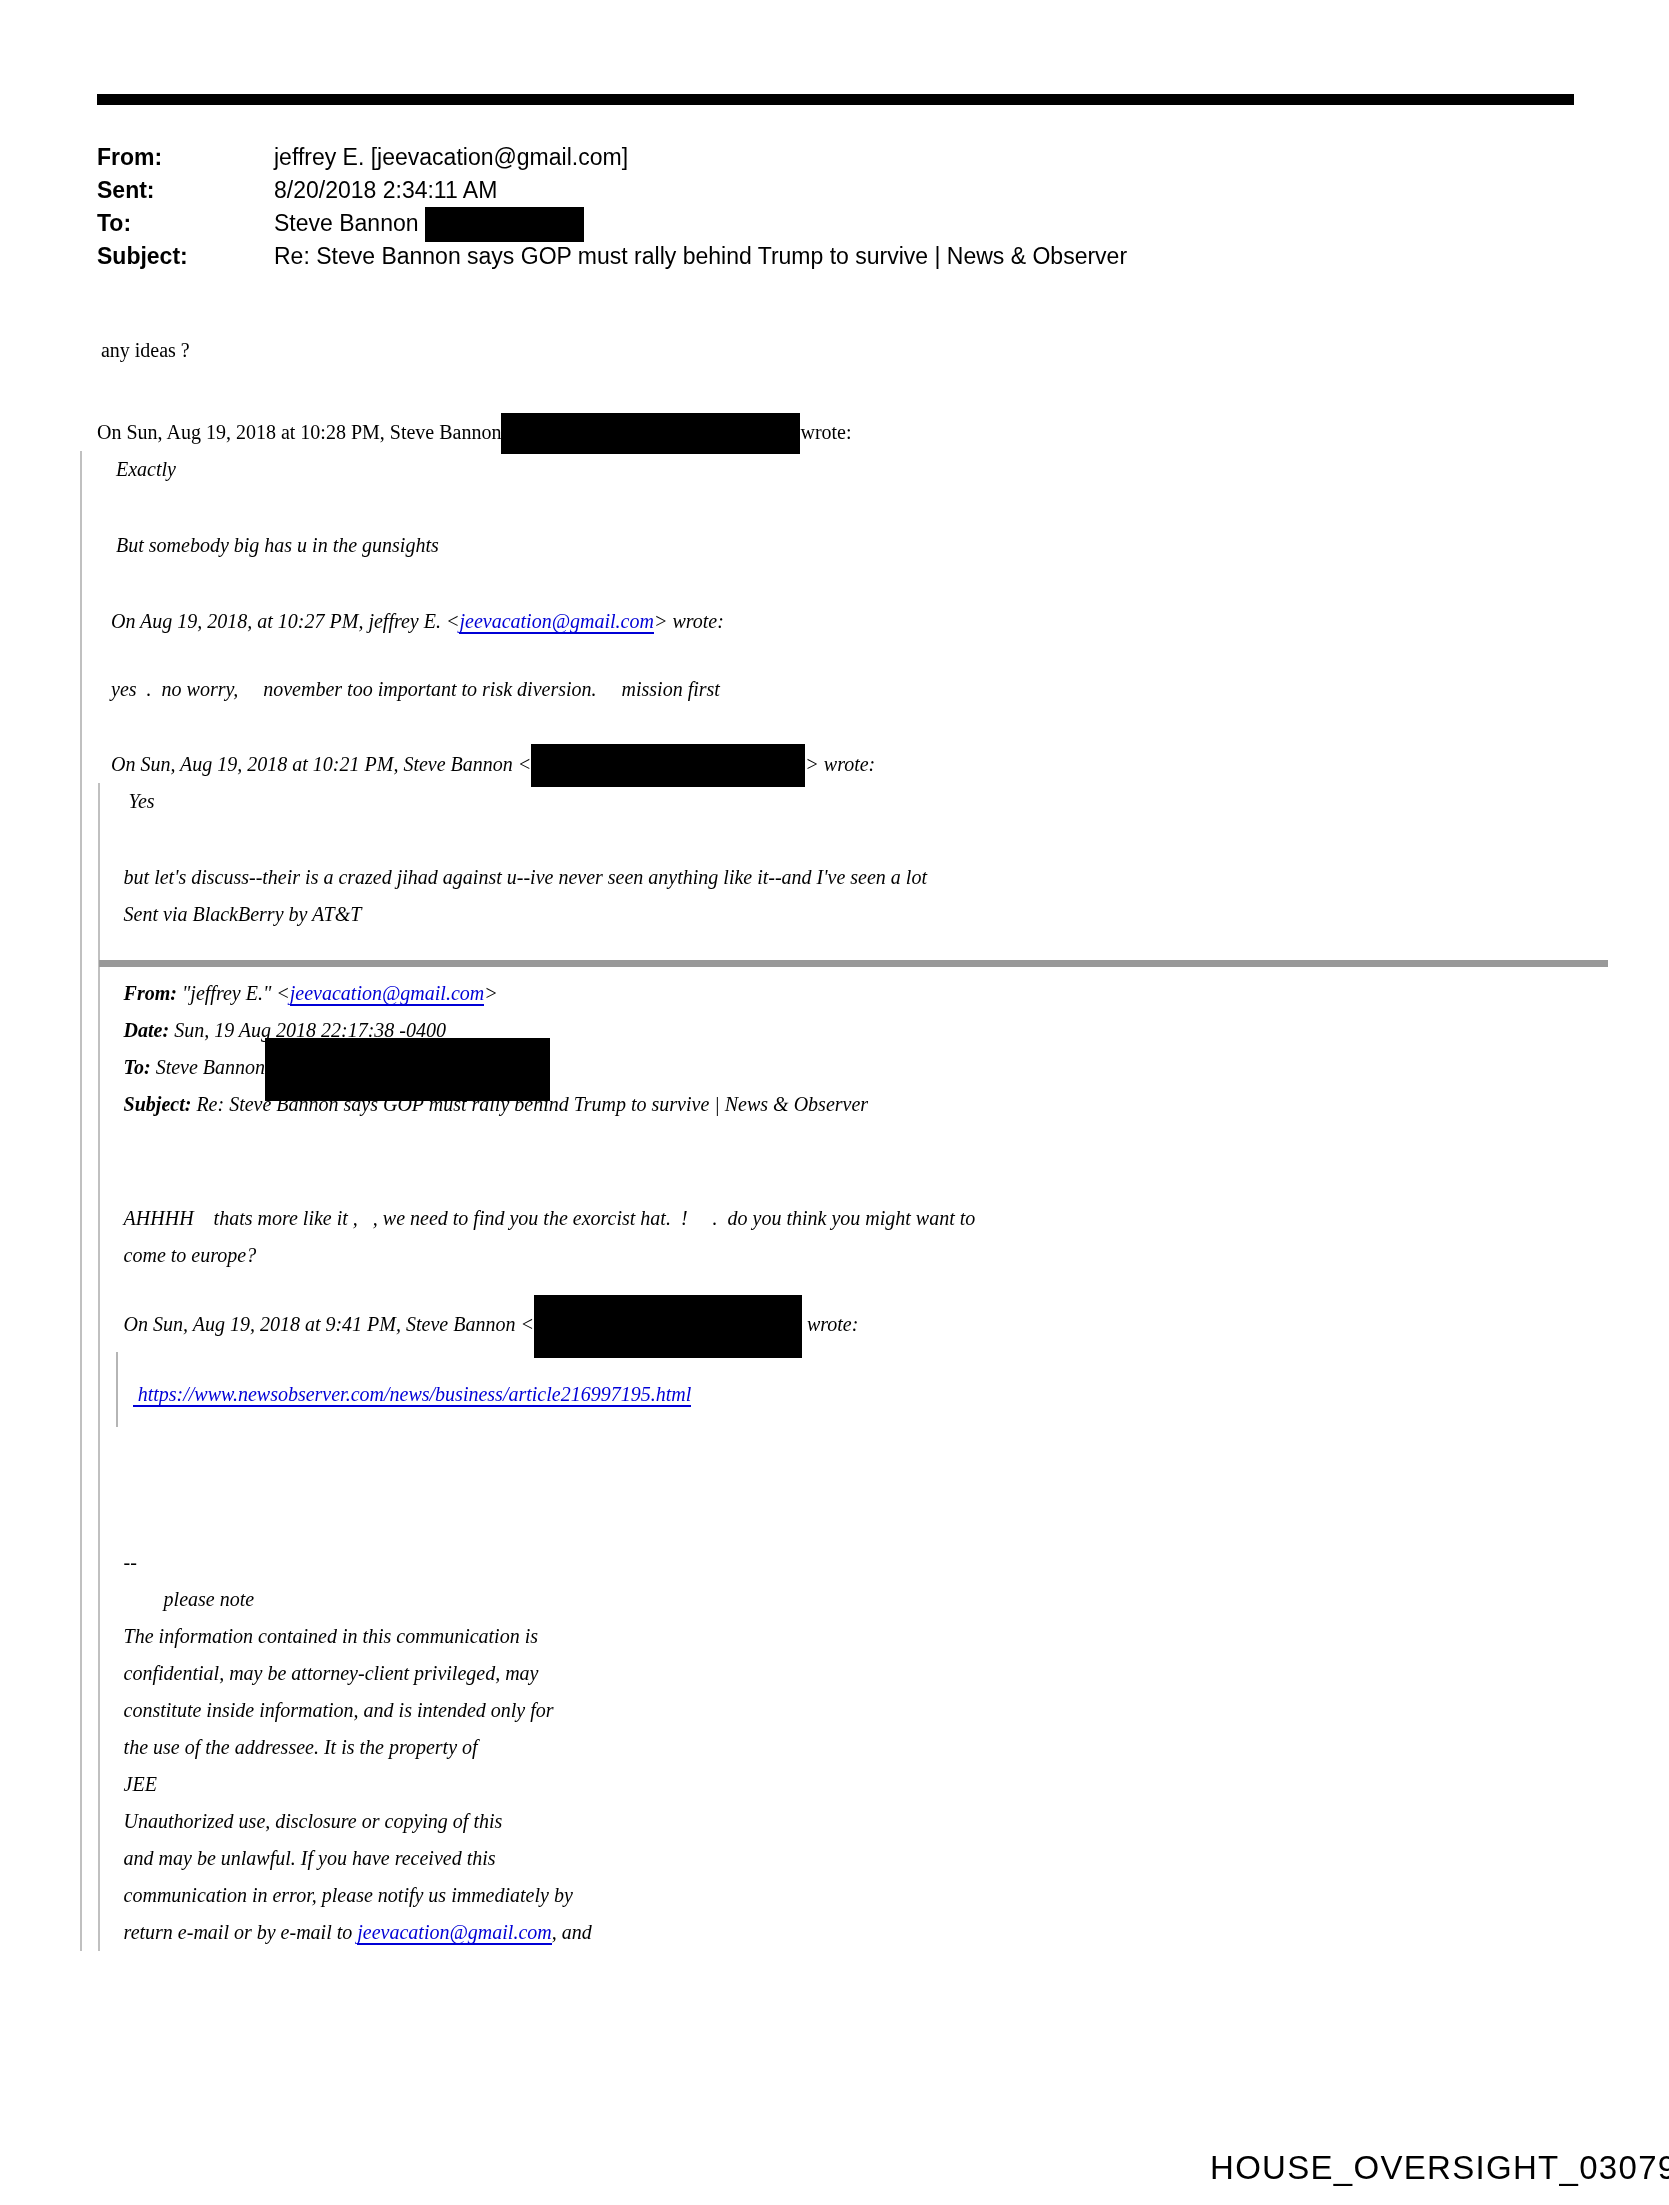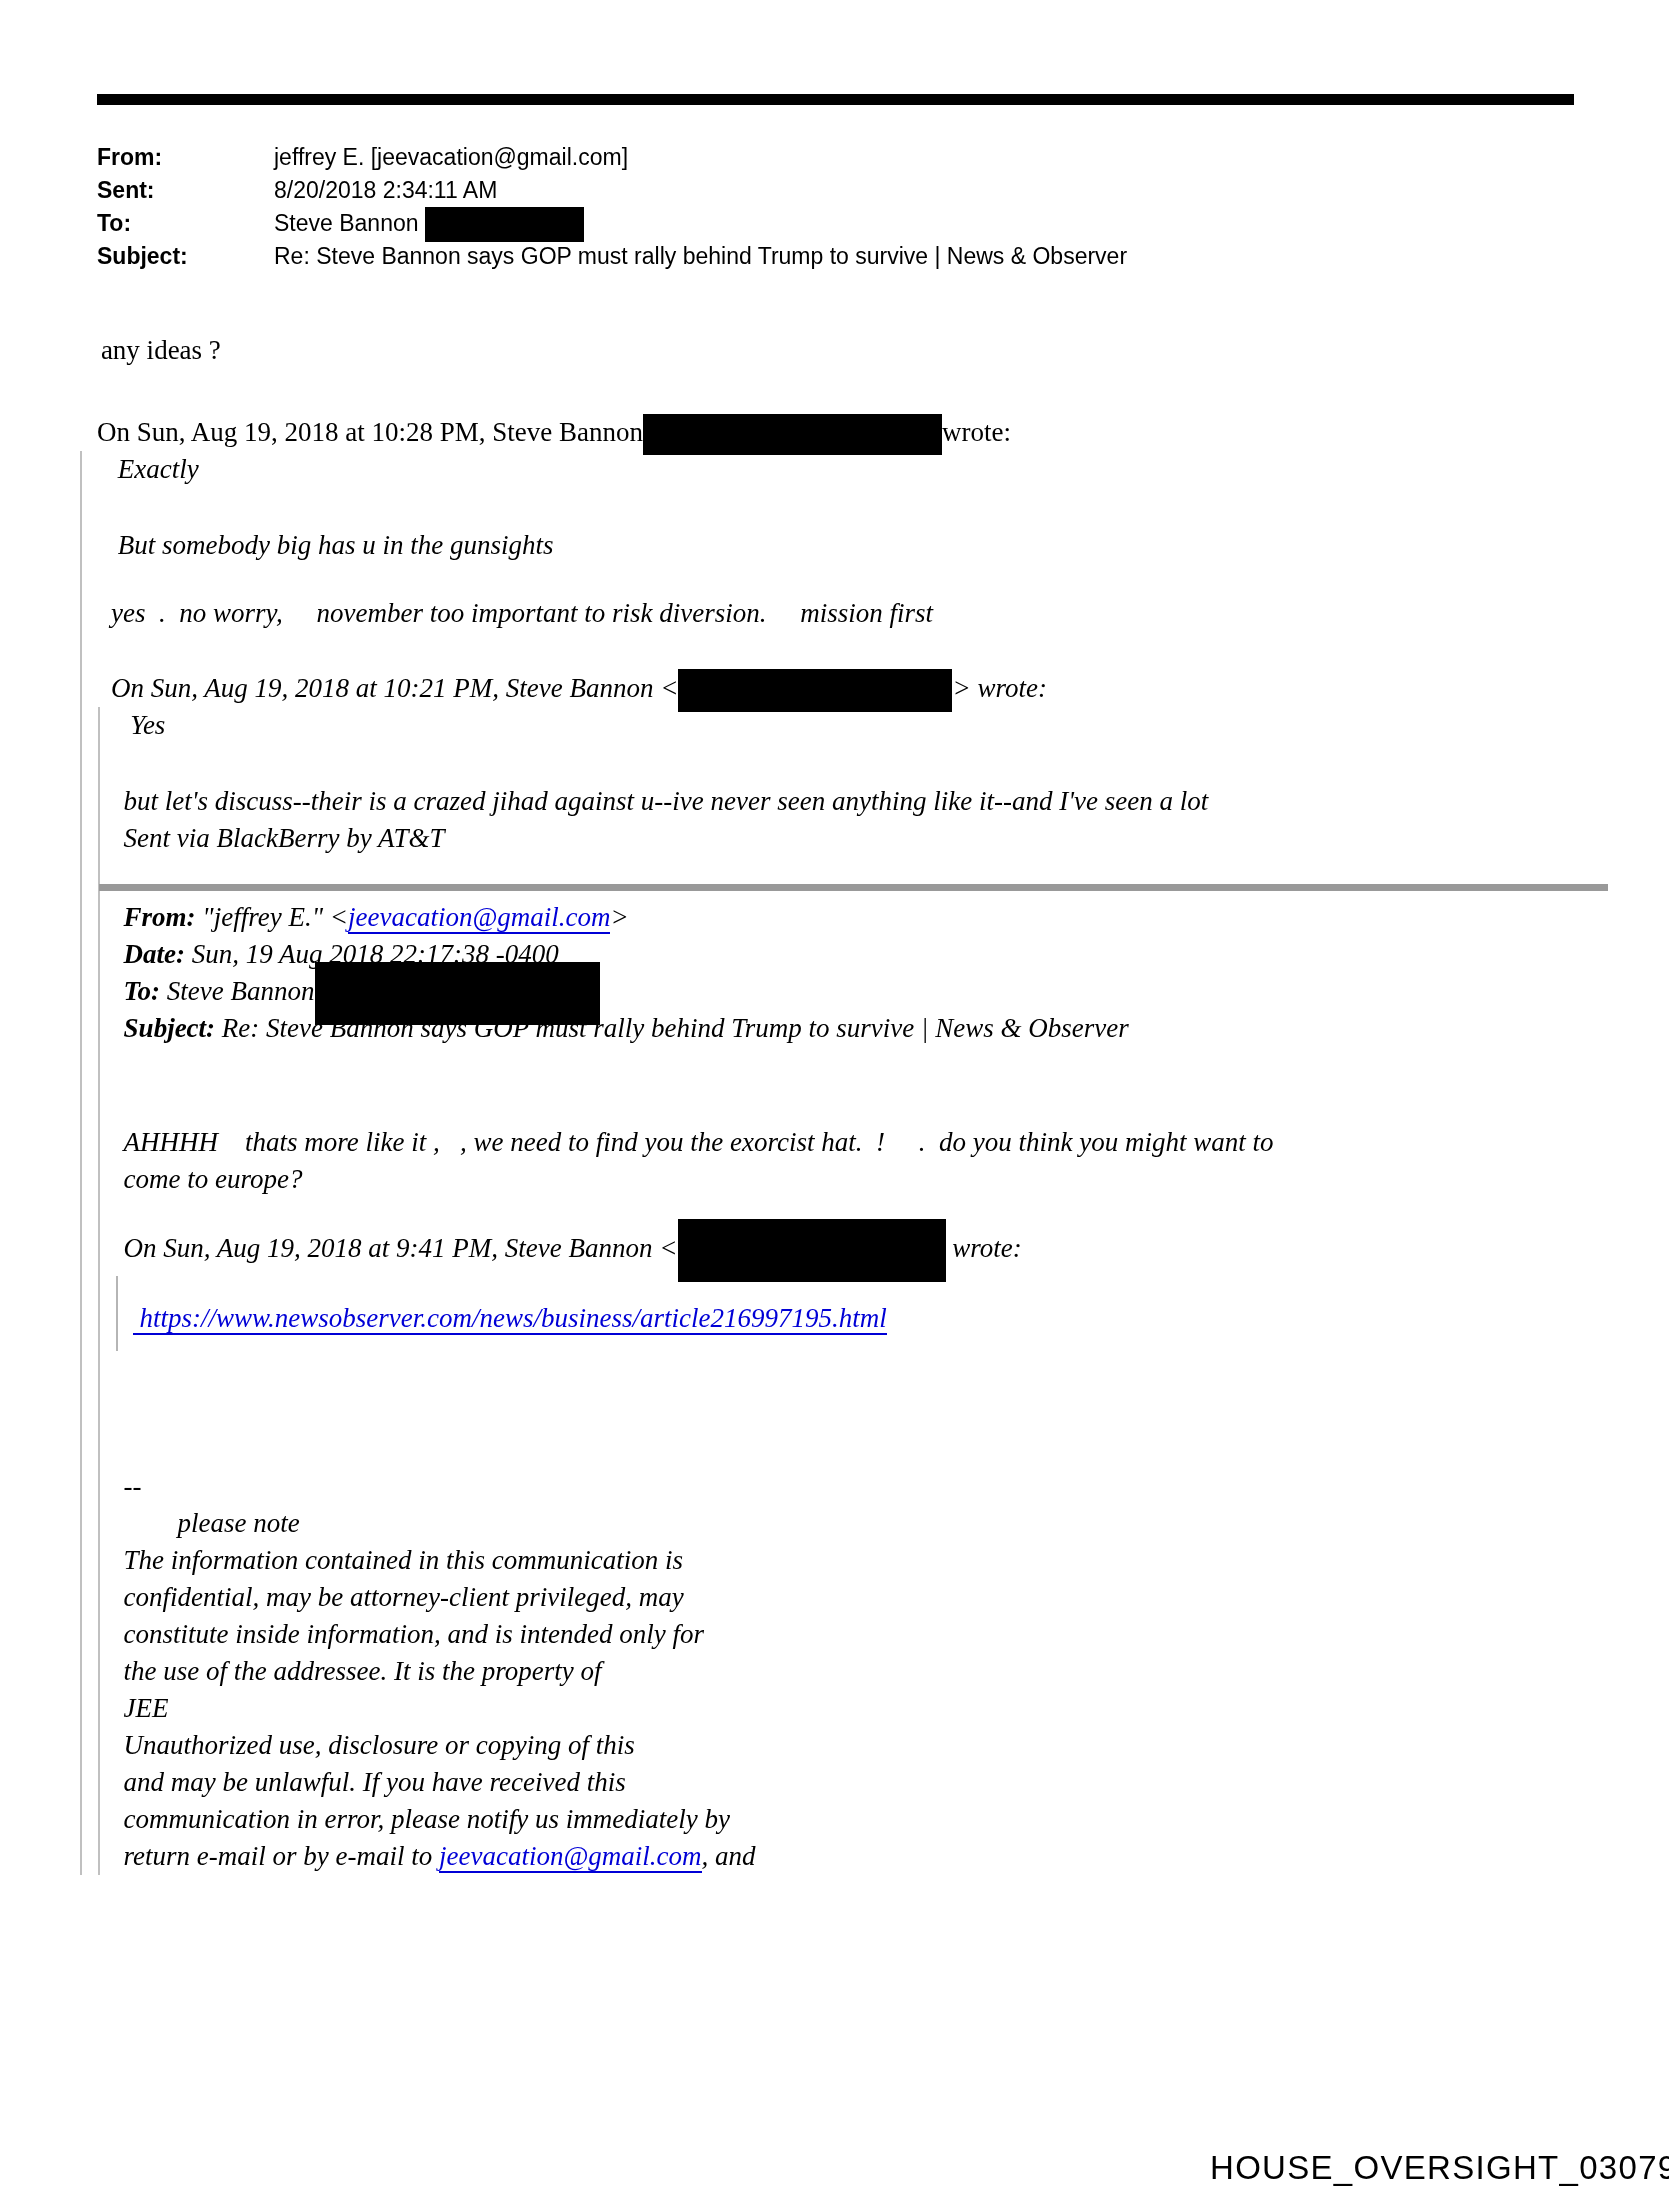--- a/index.html
+++ b/index.html
@@ -15,21 +15,21 @@
 
   .top-rule { width:1477px; height:10.5px; background:#000; }
 
   
   .mailhdr { margin-top:36px; font-family:"Liberation Sans", sans-serif; font-size:23px; line-height:33px; }
   .mailhdr .row { display:flex; }
   .mailhdr .lbl { font-weight:bold; width:177px; flex:0 0 177px; }
   .mailhdr .val { white-space:pre-wrap; }
 
   
-  .body { font-size:27px; line-height:37px; }
+  .body { font-size:20px; line-height:37px; }
   .body .line { white-space:pre-wrap; }
 
   .p-any        { margin-top:59px; margin-left:3.9px; }
   .p-1028       { margin-top:45px; }
   .p-exactly    { margin-top:0; }
   .p-gunsights  { margin-top:39px; }
   .p-1027       { margin-top:39px; }
   .p-yesworry   { margin-top:31px; }
   .p-1021       { margin-top:38px; }
   .p-yes        { margin-top:0; }
@@ -95,20 +95,21 @@
     <div class="body">
 
       <div class="line p-any">any ideas ?</div>
 
       <div class="line p-1028"><span>On Sun, Aug 19, 2018 at 10:28 PM, Steve Bannon</span><span class="redact r2"></span><span>wrote:</span></div>
 
       <div class="bq1">
         <div class="line p-exactly"> Exactly</div>
         <div class="line p-gunsights"> But somebody big has u in the gunsights</div>
 
+        <div class="line p-1027"><span>On Aug 19, 2018, at 10:27 PM, jeffrey E. &lt;</span><span class="lnk">jeevacation@gmail.com</span><span>&gt; wrote:</span></div>
 
         <div class="line p-yesworry">yes  .  no worry,     november too important to risk diversion.     mission first</div>
 
         <div class="line p-1021"><span>On Sun, Aug 19, 2018 at 10:21 PM, Steve Bannon &lt;</span><span class="redact r3"></span><span>&gt; wrote:</span></div>
 
         <div class="bq2">
           <div class="line p-yes"> Yes</div>
           <div class="line p-jihad">but let's discuss--their is a crazed jihad against u--ive never seen anything like it--and I've seen a lot</div>
           <div class="line p-blackberry">Sent via BlackBerry by AT&amp;T</div>
 

